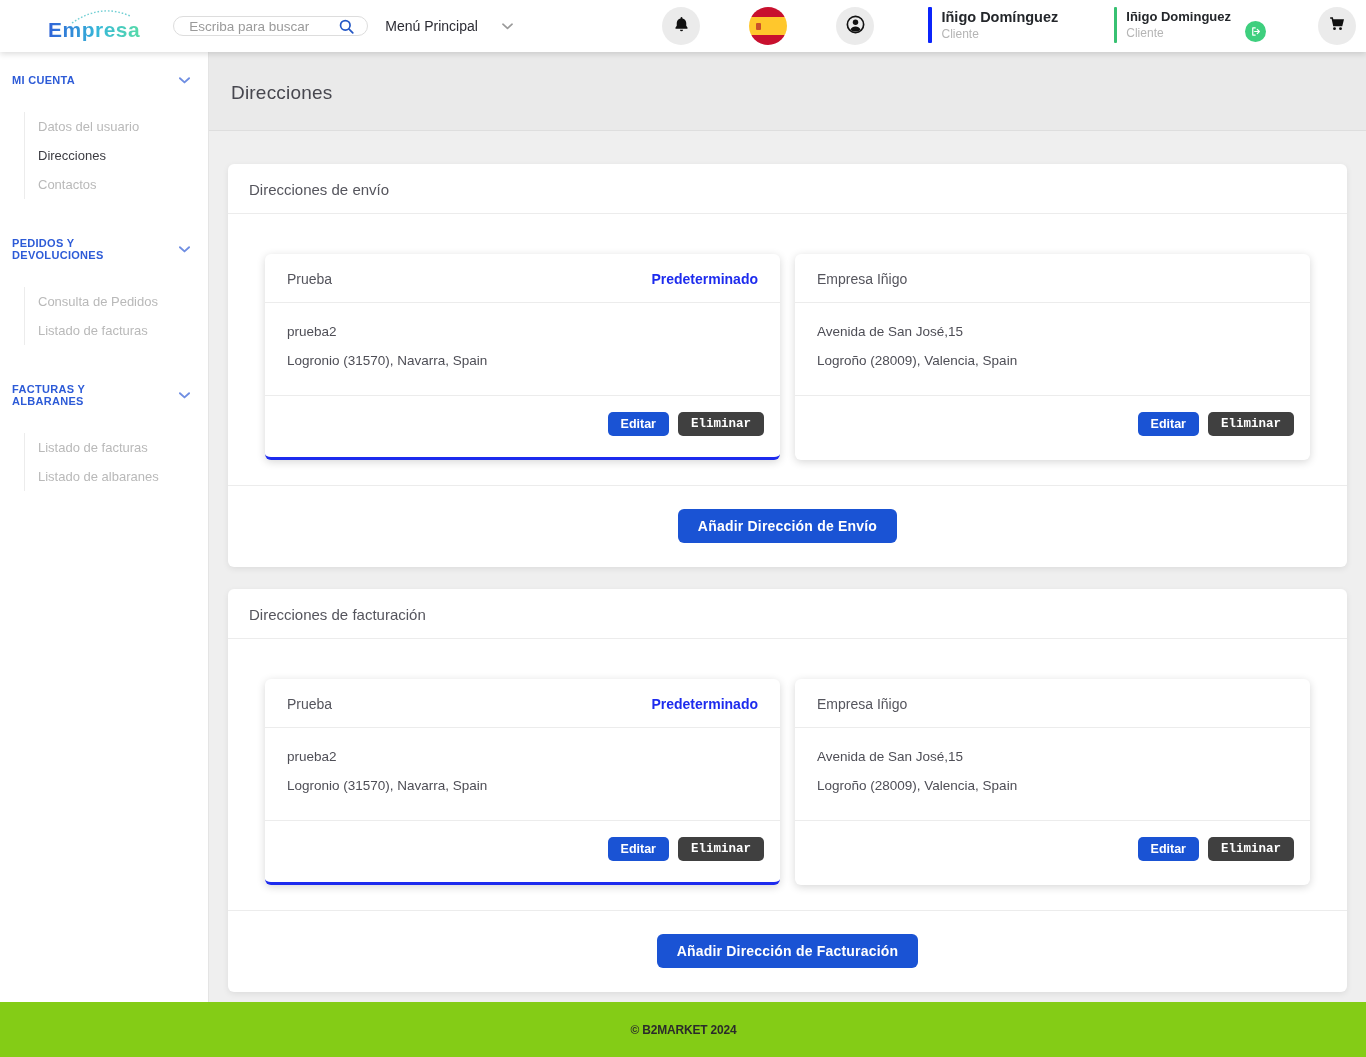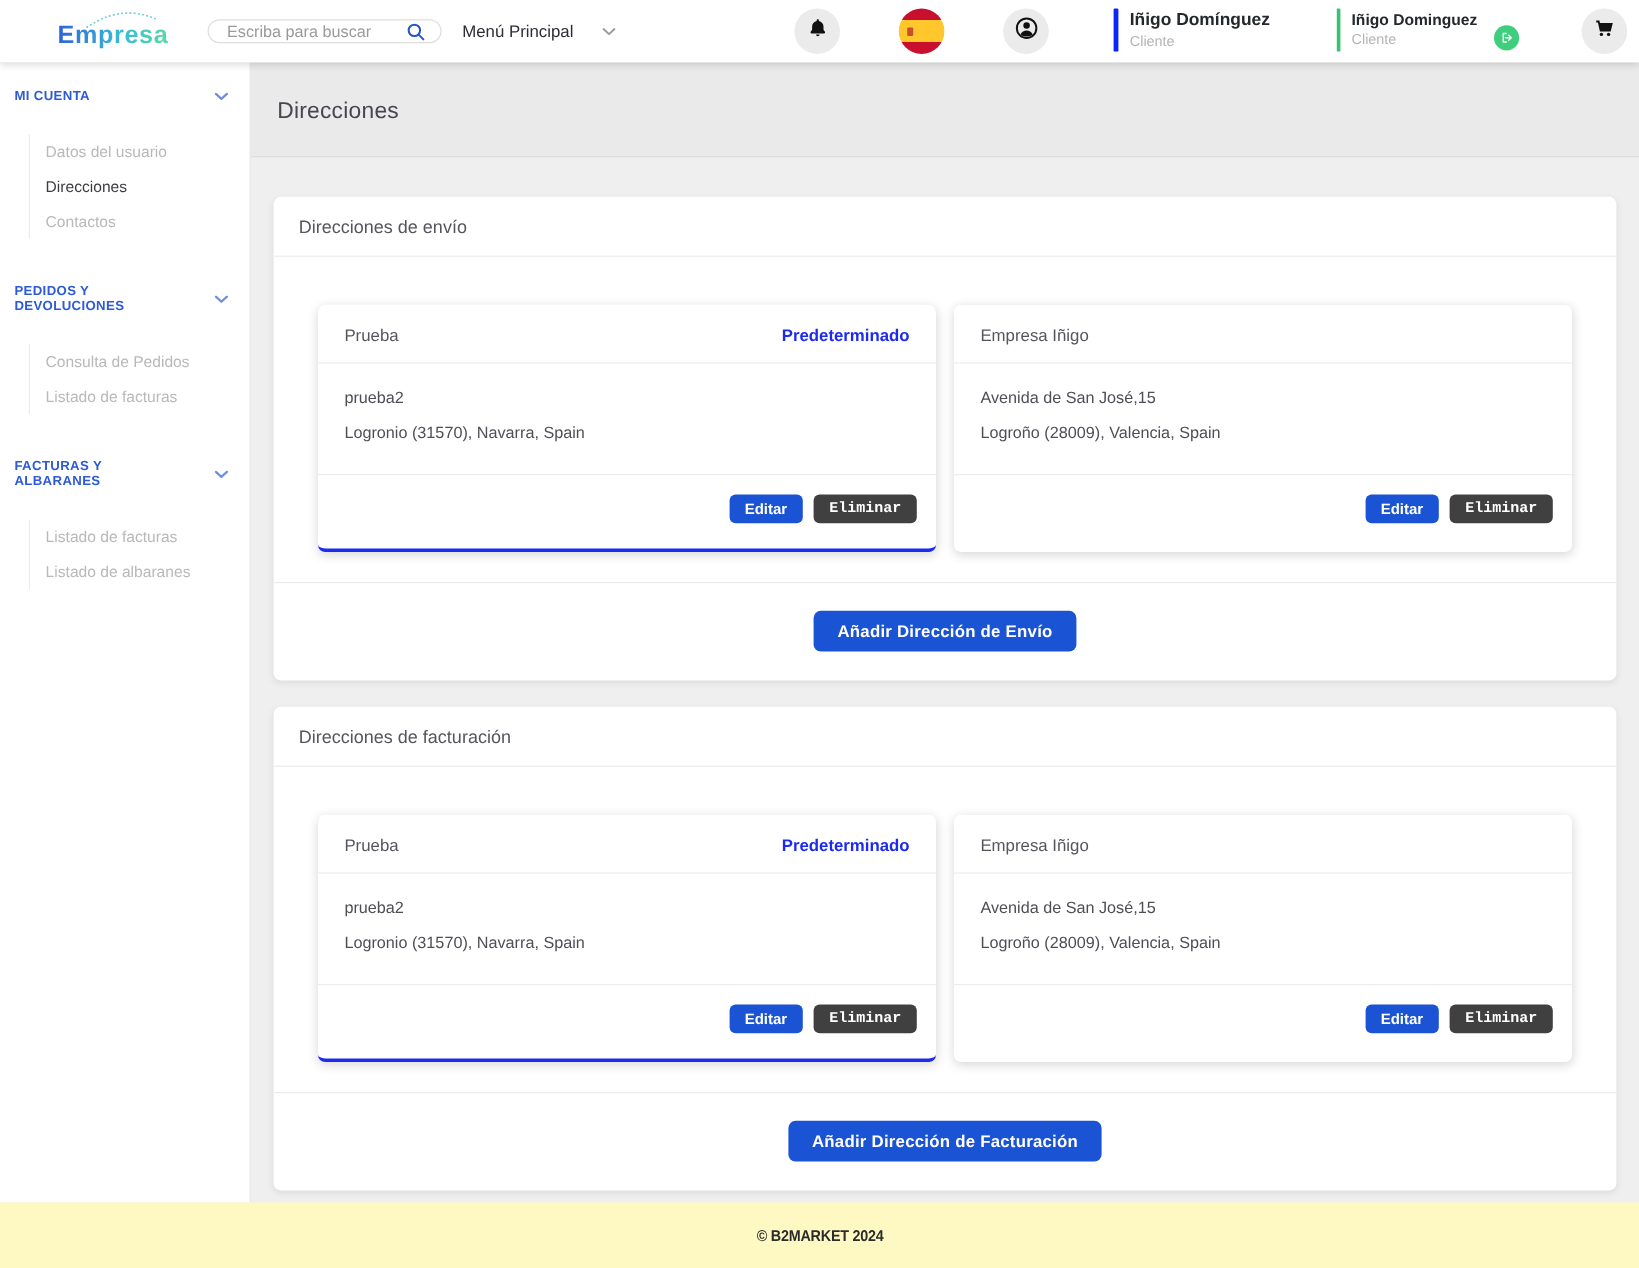--- a/index.html
+++ b/index.html
@@ -139,21 +139,21 @@
     border-top:1px solid #ececec; display:flex; justify-content:center;
     padding:23px 0 24px;
   }
   .btn-primary {
     background:#1a53d4; font-size:14px; font-weight:600;
     padding:9px 20px; border-radius:6px; letter-spacing:.2px;
   }
 
   
   .footer {
-    flex:0 0 55px; background:#fef9c3;
+    flex:0 0 55px; background:#84cc16;
     display:grid; place-items:center;
   }
   .footer-text { font-size:13px; color:#2b2b2b; font-weight:600; letter-spacing:-.2px; transform:scaleX(.92); }
 </style>
 </head>
 <body>
 
 <header class="topbar">
   <div class="logo">
     <svg class="logo-arc" width="78" height="18" viewBox="0 0 78 18">

